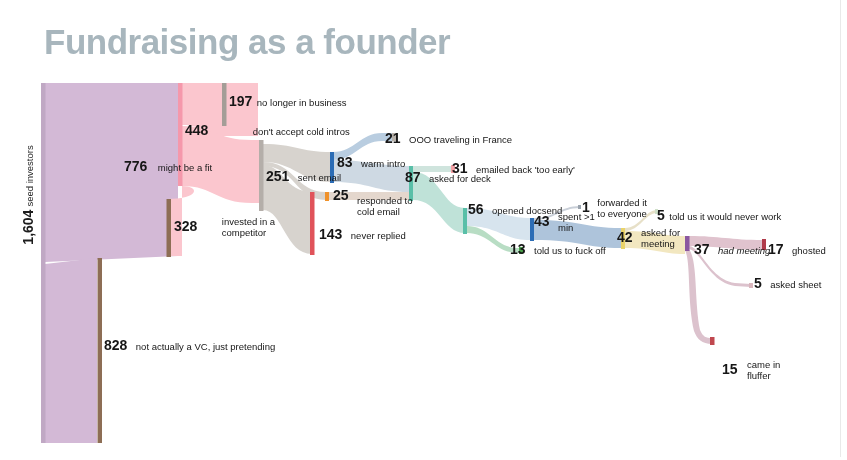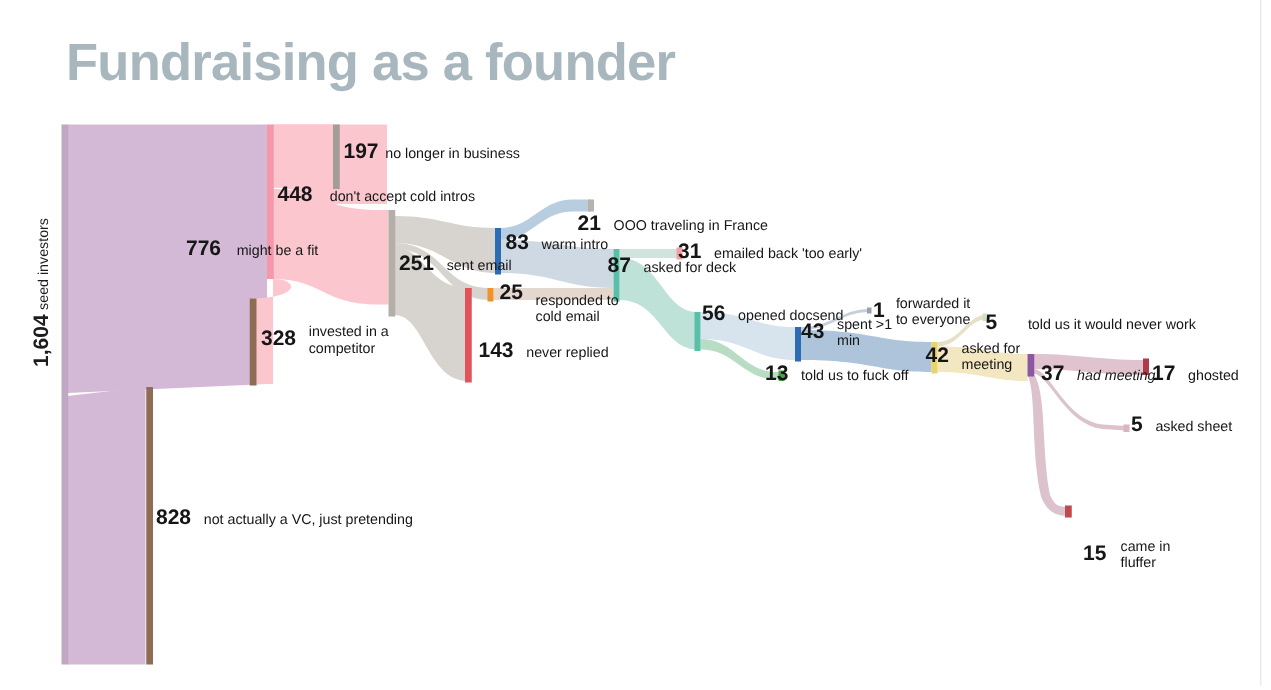--- a/index.html
+++ b/index.html
@@ -143,31 +143,31 @@
     <rect x="710" y="337" width="4.5" height="8" fill="#c0484f"></rect>
   </svg>
 
   <div class="lbl" style="left:229px;top:92px;">
     <span class="v">197</span>
     <span class="t">no longer in business</span>
   </div>
 
   <div class="lbl" style="left:185px;top:121px;">
     <span class="v">448</span>
-    <span class="t" style="margin-left:7px;">don't accept cold intros</span>
+    <span class="t" style="margin-left:40px;">don't accept cold intros</span>
   </div>
 
   <div class="lbl" style="left:124px;top:157px;">
     <span class="v">776</span>
     <span class="t" style="margin-left:6px;">might be a fit</span>
   </div>
 
   <div class="lbl w" style="left:174px;top:217px;width:92px;">
     <span class="v">328</span>
-    <span class="t" style="width:62px;margin-left:4px;">invested in a competitor</span>
+    <span class="t" style="width:62px;margin-left:20px;">invested in a competitor</span>
   </div>
 
   <div class="lbl" style="left:104px;top:336px;">
     <span class="v">828</span>
     <span class="t" style="margin-left:4px;">not actually a VC, just pretending</span>
   </div>
 
   <div class="lbl" style="left:266px;top:167px;">
     <span class="v">251</span>
     <span class="t" style="margin-left:4px;">sent email</span>
@@ -181,21 +181,21 @@
   <div class="lbl" style="left:337px;top:153px;">
     <span class="v">83</span>
     <span class="t" style="margin-left:4px;">warm intro</span>
   </div>
 
   <div class="lbl w" style="left:333px;top:186px;width:90px;">
     <span class="v">25</span>
     <span class="t" style="width:66px;margin-left:4px;margin-top:10px;">responded to cold email</span>
   </div>
 
-  <div class="lbl" style="left:385px;top:140px;">
+  <div class="lbl" style="left:385px;top:129px;">
     <span class="v">21</span>
     <span class="t" style="margin-left:4px;">OOO traveling in France</span>
   </div>
 
   <div class="lbl" style="left:405px;top:168px;">
     <span class="v">87</span>
     <span class="t" style="margin-left:4px;">asked for deck</span>
   </div>
 
   <div class="lbl" style="left:452px;top:159px;">
@@ -223,21 +223,21 @@
     <span class="t" style="width:52px;margin-left:3px;">forwarded it to everyone</span>
   </div>
 
   <div class="lbl w" style="left:617px;top:228px;width:62px;">
     <span class="v">42</span>
     <span class="t" style="width:40px;margin-left:4px;">asked for meeting</span>
   </div>
 
   <div class="lbl" style="left:657px;top:206px;">
     <span class="v">5</span>
-    <span class="t" style="margin-left:16px;">told us it would never work</span>
+    <span class="t" style="margin-left:0;">told us it would never work</span>
   </div>
 
   <div class="lbl" style="left:694px;top:240px;">
     <span class="v">37</span>
     <span class="t" style="margin-left:4px;font-style:italic;">had meeting</span>
   </div>
 
   <div class="lbl" style="left:768px;top:240px;">
     <span class="v">17</span>
     <span class="t" style="margin-left:4px;">ghosted</span>

